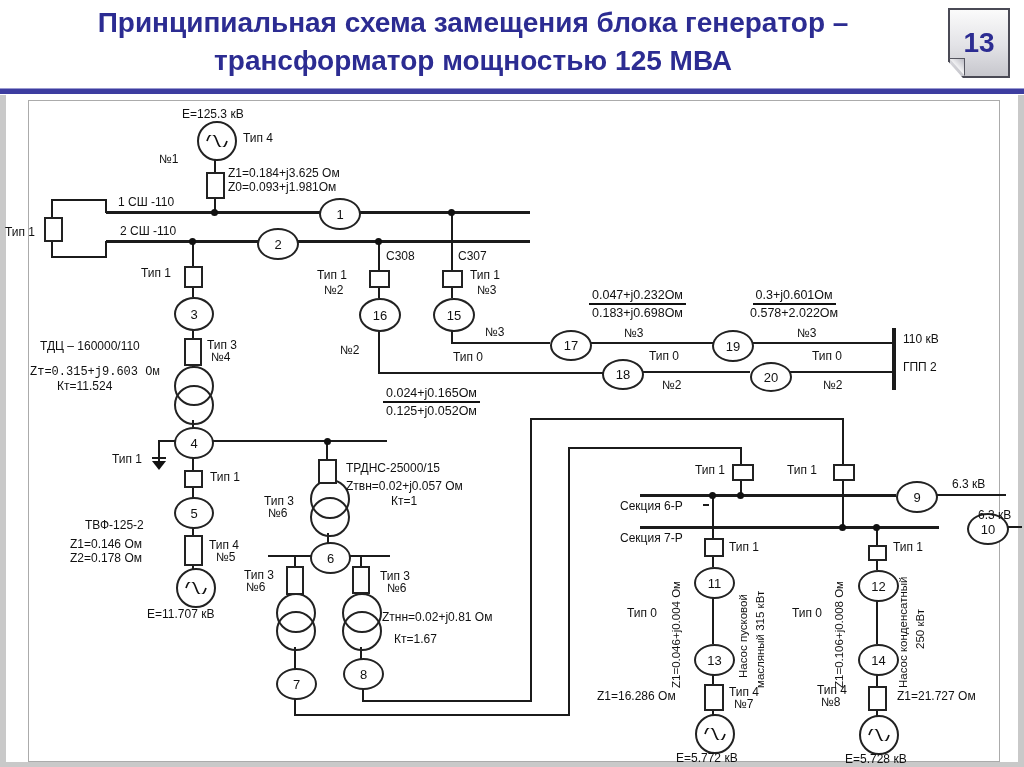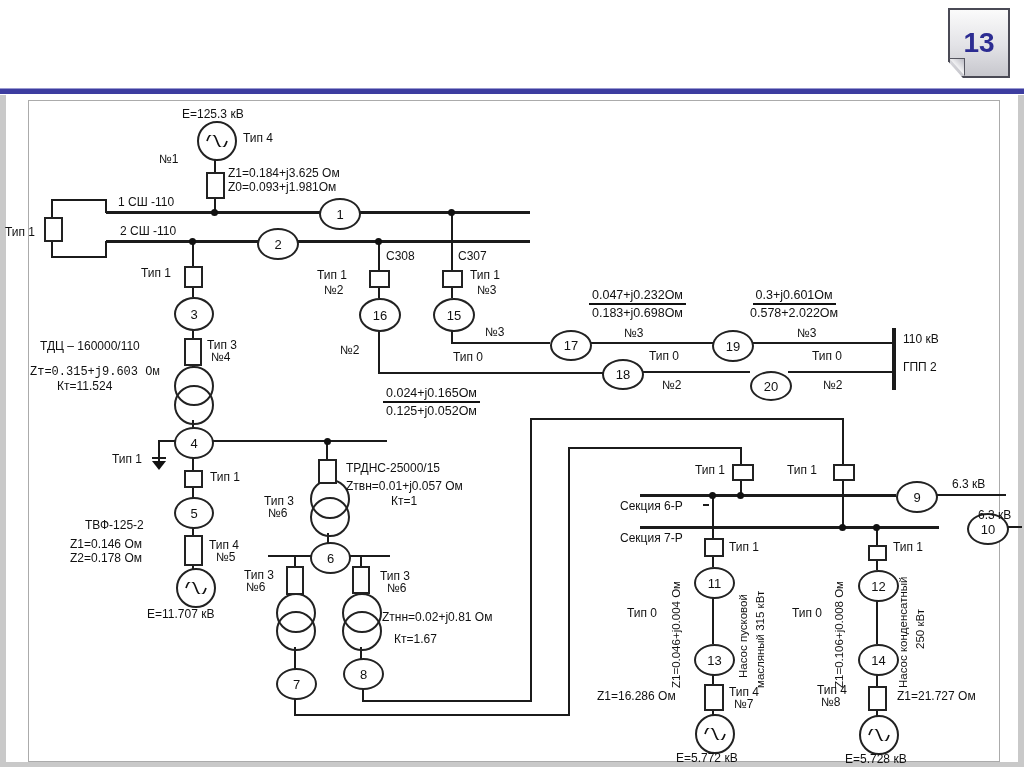--- a/index.html
+++ b/index.html
@@ -39,20 +39,24 @@
   .frac .fb{padding-top:1px;}
   .gt{position:absolute;width:0;height:0;border-left:7px solid transparent;border-right:7px solid transparent;
       border-top:9px solid #111;z-index:3;}
   .bar{width:4px;}
 </style>
 </head>
 <body>
 
 <div id="page">
 
+  <div class="title">
+    <div>Принципиальная схема замещения блока генератор –</div>
+    <div>трансформатор мощностью 125 МВА</div>
+  </div>
   <div class="pgicon">
     <div class="shadow"></div>
     <div class="sheet">
       <span>13</span>
     </div>
     <div class="fold"></div>
   </div>
   <div class="rule"></div>
 
   <div class="edge" style="left:0;top:95px;width:6px;height:672px;"></div>
@@ -142,21 +146,21 @@
   <div class="src" style="left:176px;top:568px;">
     <svg width="22" height="12" viewBox="0 0 22 12">
       <path d="M1 6 C4 -3, 8 -3, 11 6 C14 15, 18 15, 21 6" fill="none" stroke="#111" stroke-width="1.7"></path>
       </svg>
   </div>
   <div class="lbl" style="left:147px;top:607px;">E=11.707 кВ</div>
 
   <div class="vl" style="left:326px;top:441px;height:18px;"></div>
   <div class="brk" style="left:318px;top:459px;width:15px;height:21px;"></div>
   <div class="lbl" style="left:346px;top:461px;">ТРДНС-25000/15</div>
-  <div class="lbl" style="left:346px;top:479px;">Zтвн=0.01+j0.057 Ом</div>
+  <div class="lbl" style="left:346px;top:479px;">Zтвн=0.02+j0.057 Ом</div>
   <div class="lbl" style="left:391px;top:494px;">Кт=1</div>
   <div class="lbl" style="left:264px;top:494px;">Тип 3</div>
   <div class="lbl" style="left:268px;top:506px;">№6</div>
   <div class="tc" style="left:310px;top:479px;"></div>
   <div class="tc" style="left:310px;top:497px;"></div>
   <div class="vl" style="left:327px;top:533px;height:10px;"></div>
   <div class="node" style="left:310px;top:542px;width:37px;">
       <span>6</span>
     </div>
   <div class="hl" style="left:268px;top:555px;width:43px;"></div>
@@ -328,21 +332,21 @@
   <div class="lbl" style="left:812px;top:349px;">Тип 0</div>
   <div class="frac" style="left:750px;top:288px;">
     <span class="ft">0.3+j0.601Ом</span>
     <span class="fb">0.578+2.022Ом</span>
   </div>
   <div class="node" style="left:602px;top:359px;height:27px;">
       <span>18</span>
     </div>
   <div class="hl" style="left:641px;top:371px;width:109px;"></div>
   <div class="lbl" style="left:662px;top:378px;">№2</div>
-  <div class="node" style="left:750px;top:371px;height:26px;align-items:center;">
+  <div class="node" style="left:750px;top:362px;height:26px;align-items:center;">
       <span>20</span>
     </div>
   <div class="hl" style="left:788px;top:371px;width:106px;"></div>
   <div class="lbl" style="left:823px;top:378px;">№2</div>
   <div class="vl bar" style="left:892px;top:328px;height:62px;"></div>
   <div class="lbl" style="left:903px;top:332px;">110 кВ</div>
   <div class="lbl" style="left:903px;top:360px;">ГПП 2</div>
 
 </div>
 

